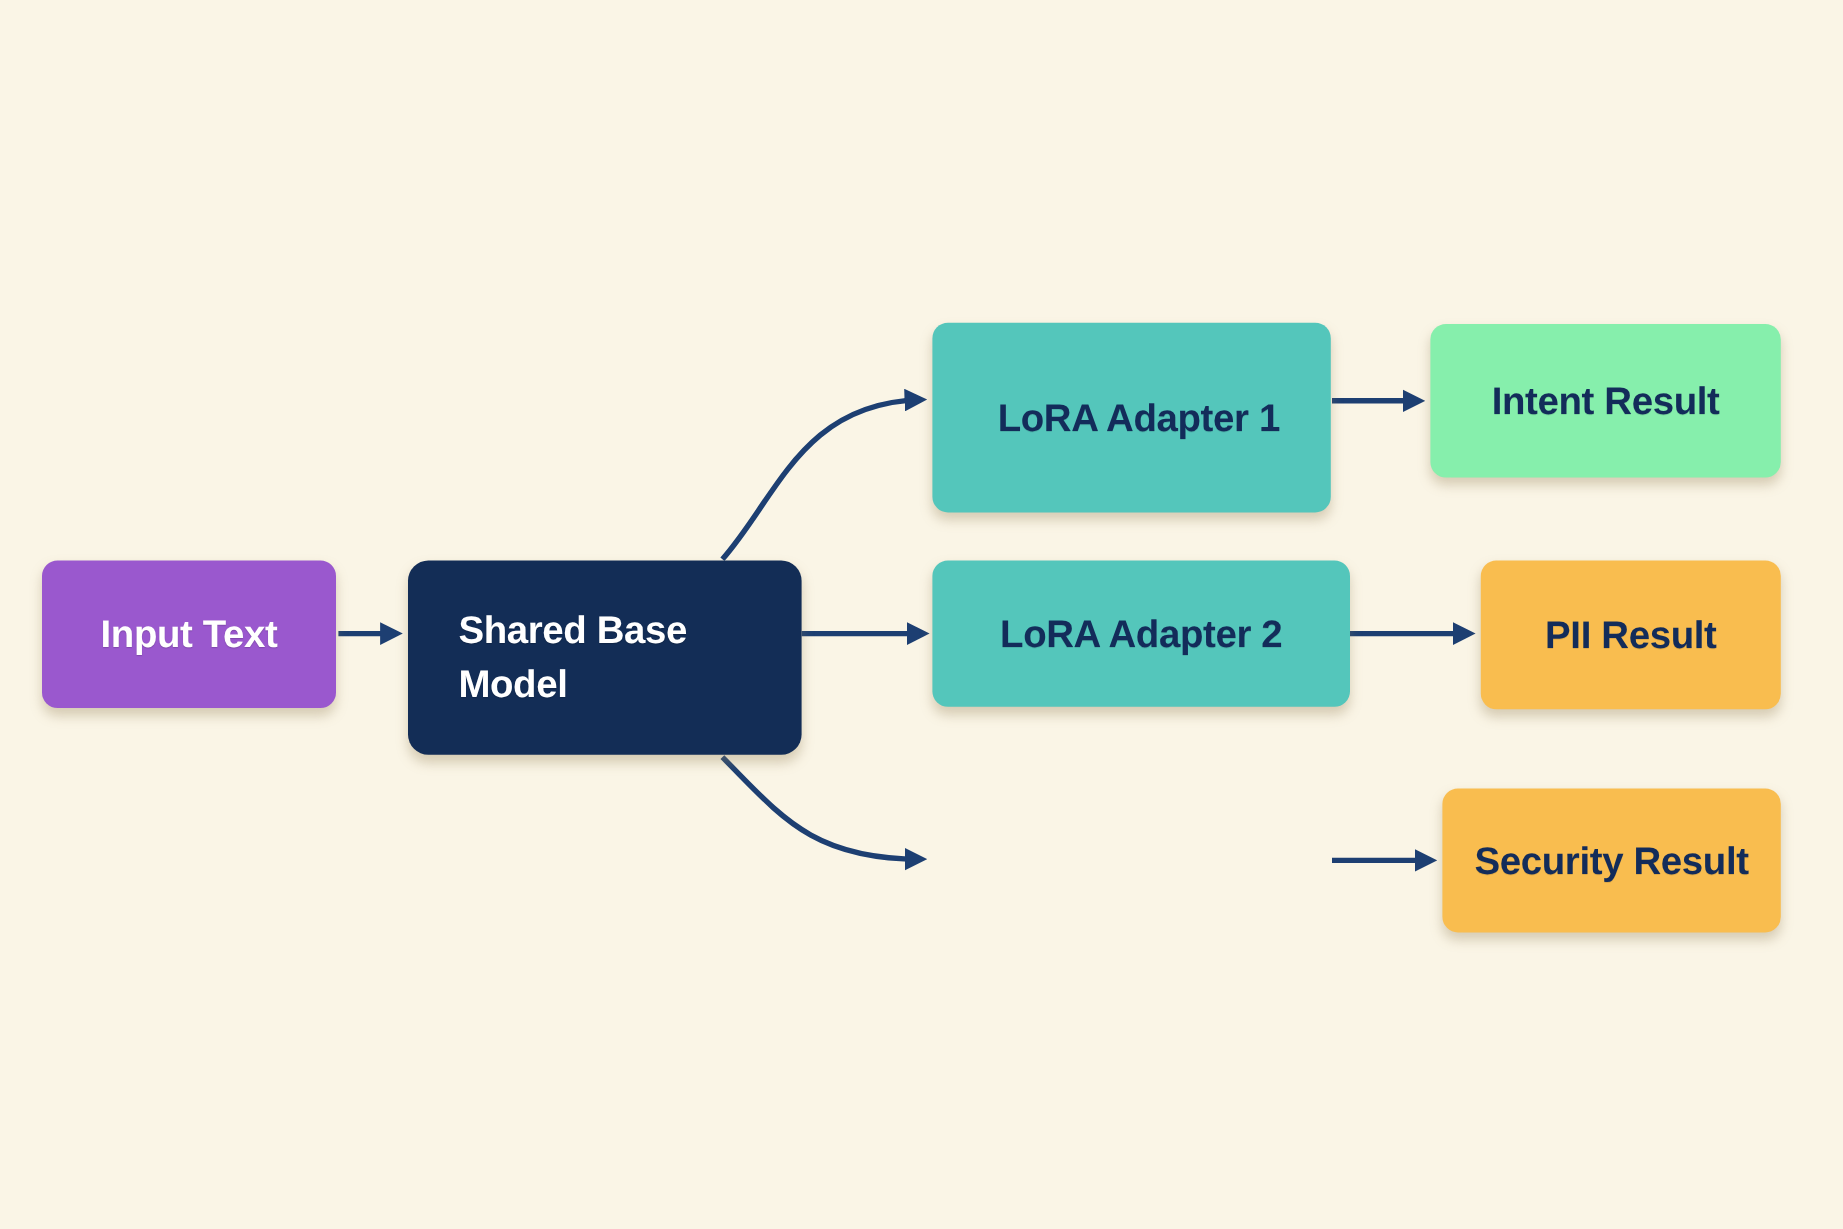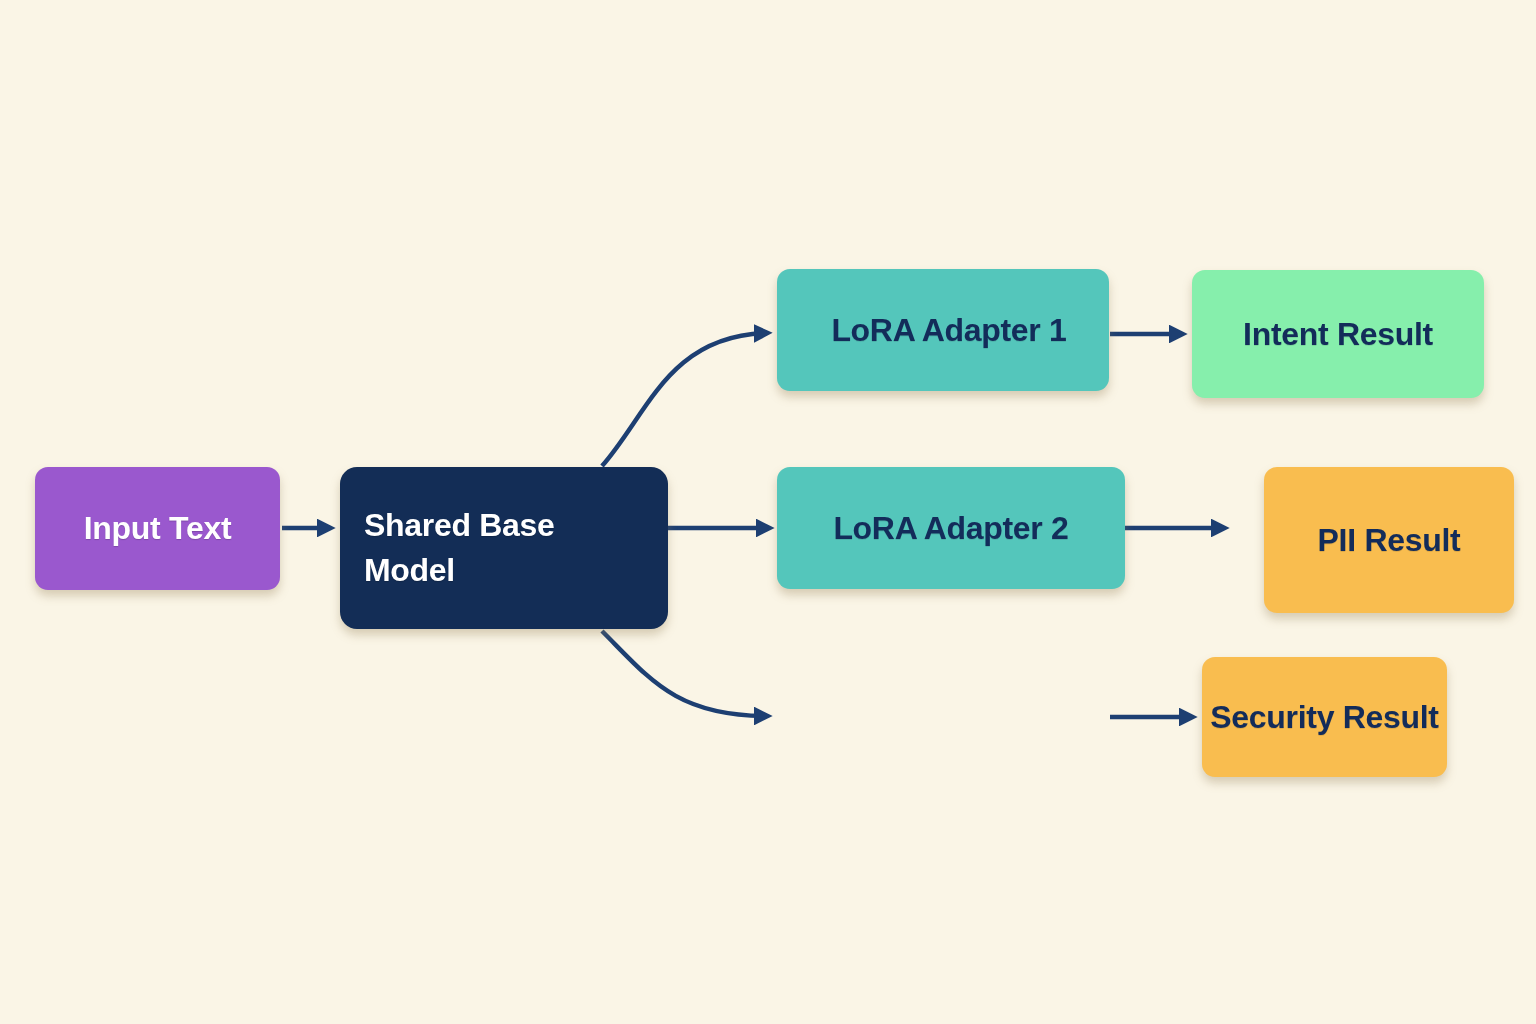--- a/index.html
+++ b/index.html
@@ -19,27 +19,27 @@
     font-weight:700;font-size:32px;letter-spacing:-0.3px;
     box-shadow:0 6px 10px rgba(150,130,90,0.35);
     line-height:1.4;
   }
   .node .label{white-space:pre-line;}
   .node.dark-text .label{text-shadow:0 1px 0 rgba(0,0,0,0.10);}
   .node.light-text .label{text-shadow:0 1px 1px rgba(0,0,0,0.18);}
   
   .n-input   {left:35px;  top:467px; width:245px; height:123px;}
   .n-base    {left:340px; top:467px; width:328px; height:162px;
-              justify-content:flex-start;padding:0 30px 0 24px;border-radius:17px;}
-  .n-adapter1{left:777px; top:269px; width:332px; height:122px;padding-left:12px;}
+              justify-content:flex-start;padding:0 30px 0 42px;border-radius:17px;}
+  .n-adapter1{left:777px; top:269px; width:332px; height:158px;padding-left:12px;}
   .n-adapter2{left:777px; top:467px; width:348px; height:122px;}
   .n-adapter3{left:777px; top:657px; width:332px; height:120px;}
   .n-intent  {left:1192px;top:270px; width:292px; height:128px;}
-  .n-pii     {left:1234px;top:467px; width:250px; height:146px;margin-left:30px;}
-  .n-security{left:1202px;top:657px; width:245px; height:120px;}
+  .n-pii     {left:1234px;top:467px; width:250px; height:124px;}
+  .n-security{left:1202px;top:657px; width:282px; height:120px;}
 </style>
 </head>
 <body>
 
 <div class="canvas">
 
   <svg class="edges" viewBox="0 0 1536 1024">
     <defs>
       <marker id="arrow" viewBox="0 0 10 10" refX="7" refY="5" markerWidth="4.2" markerHeight="4.2" orient="auto-start-reverse">
         <path class="arrowhead" d="M0,0 L10,5 L0,10 z" fill="#1d3f72"></path>

